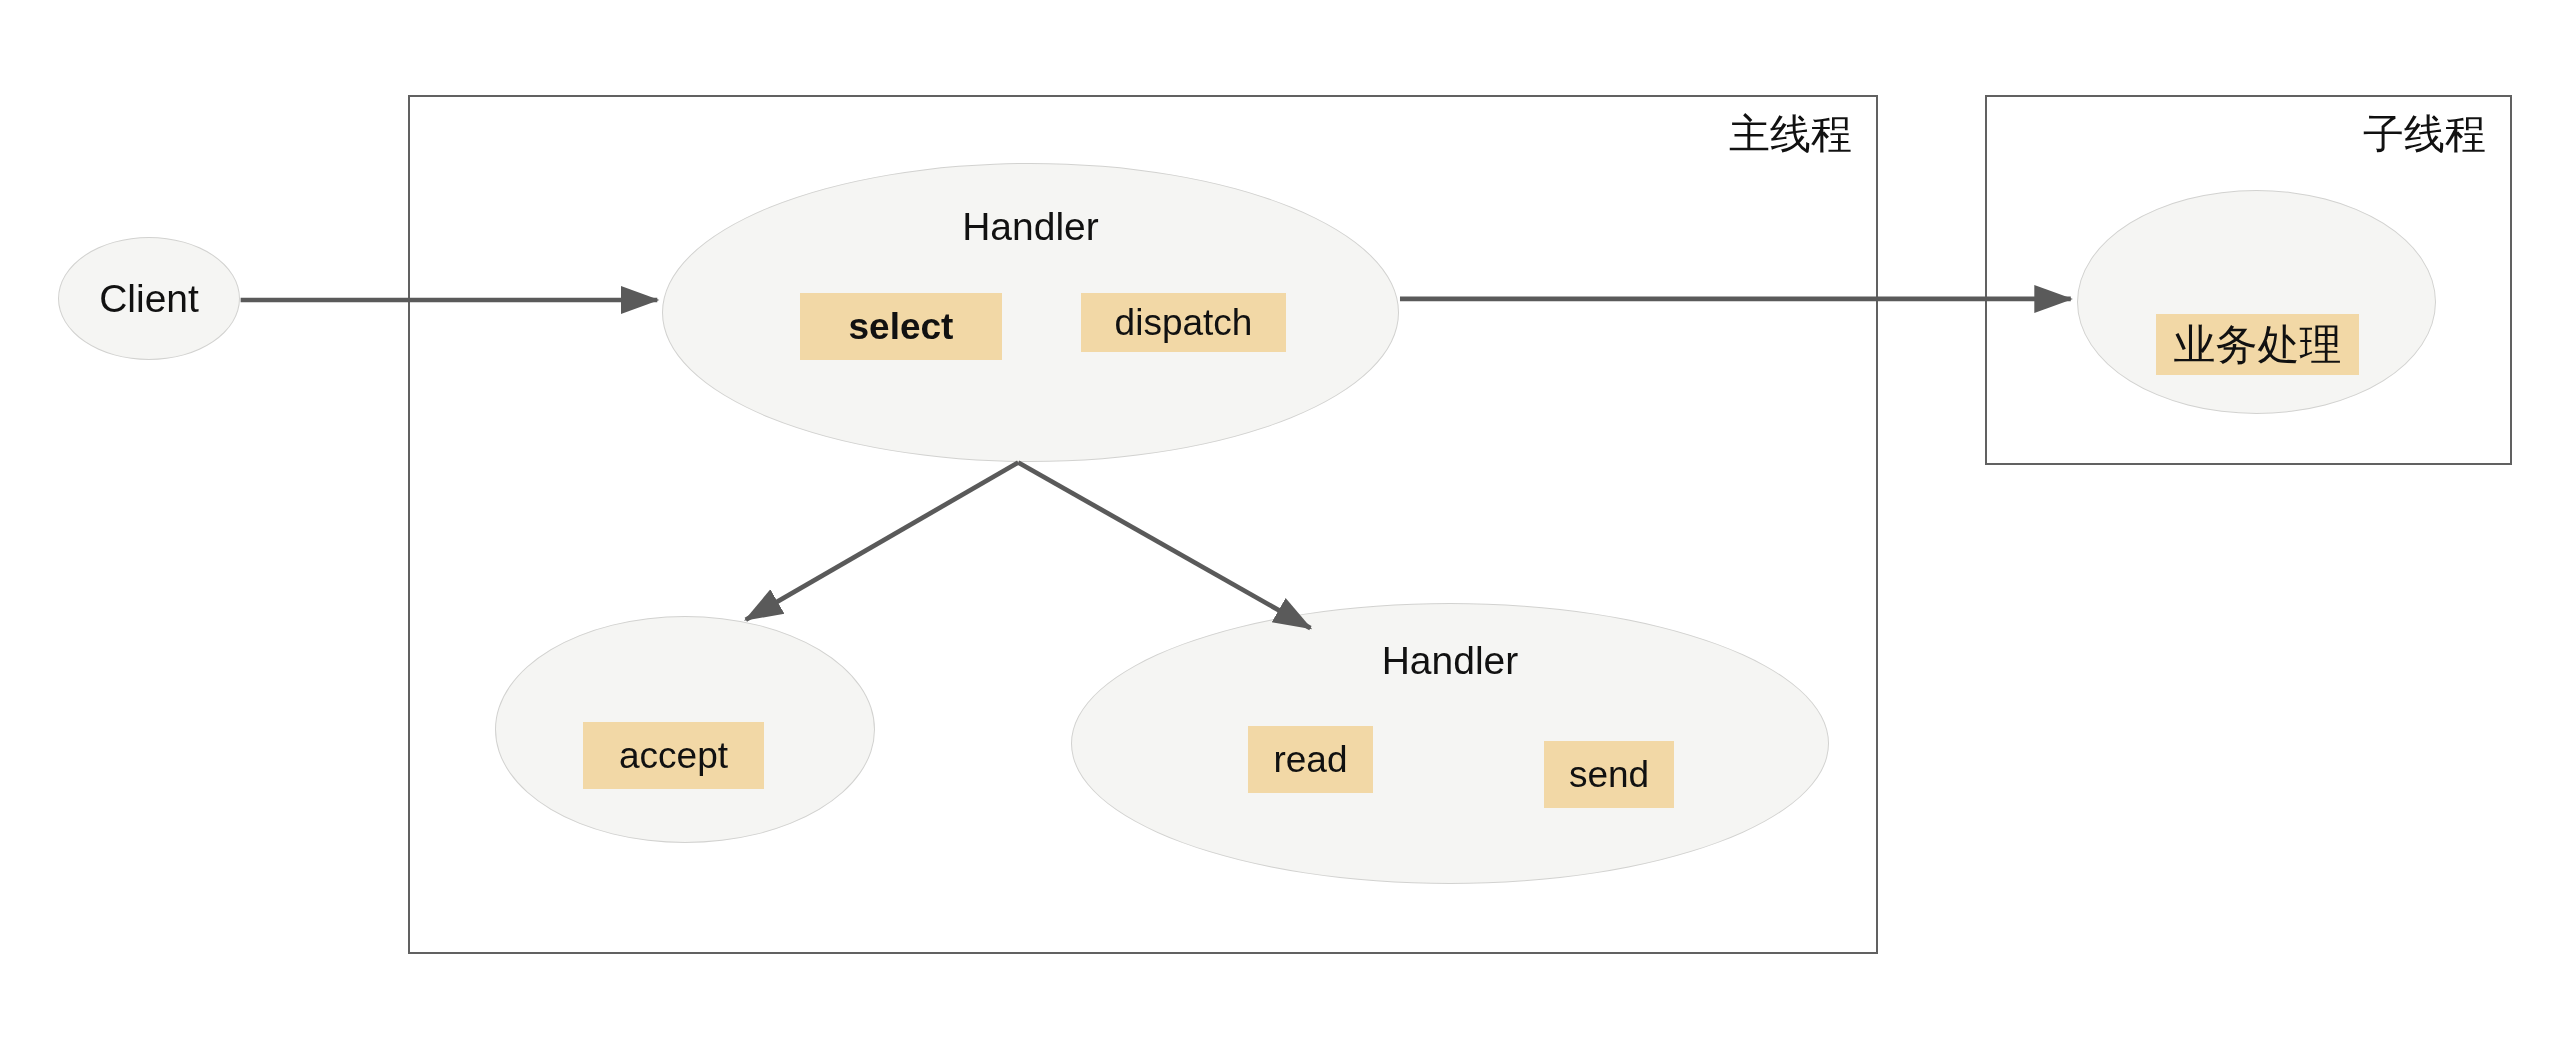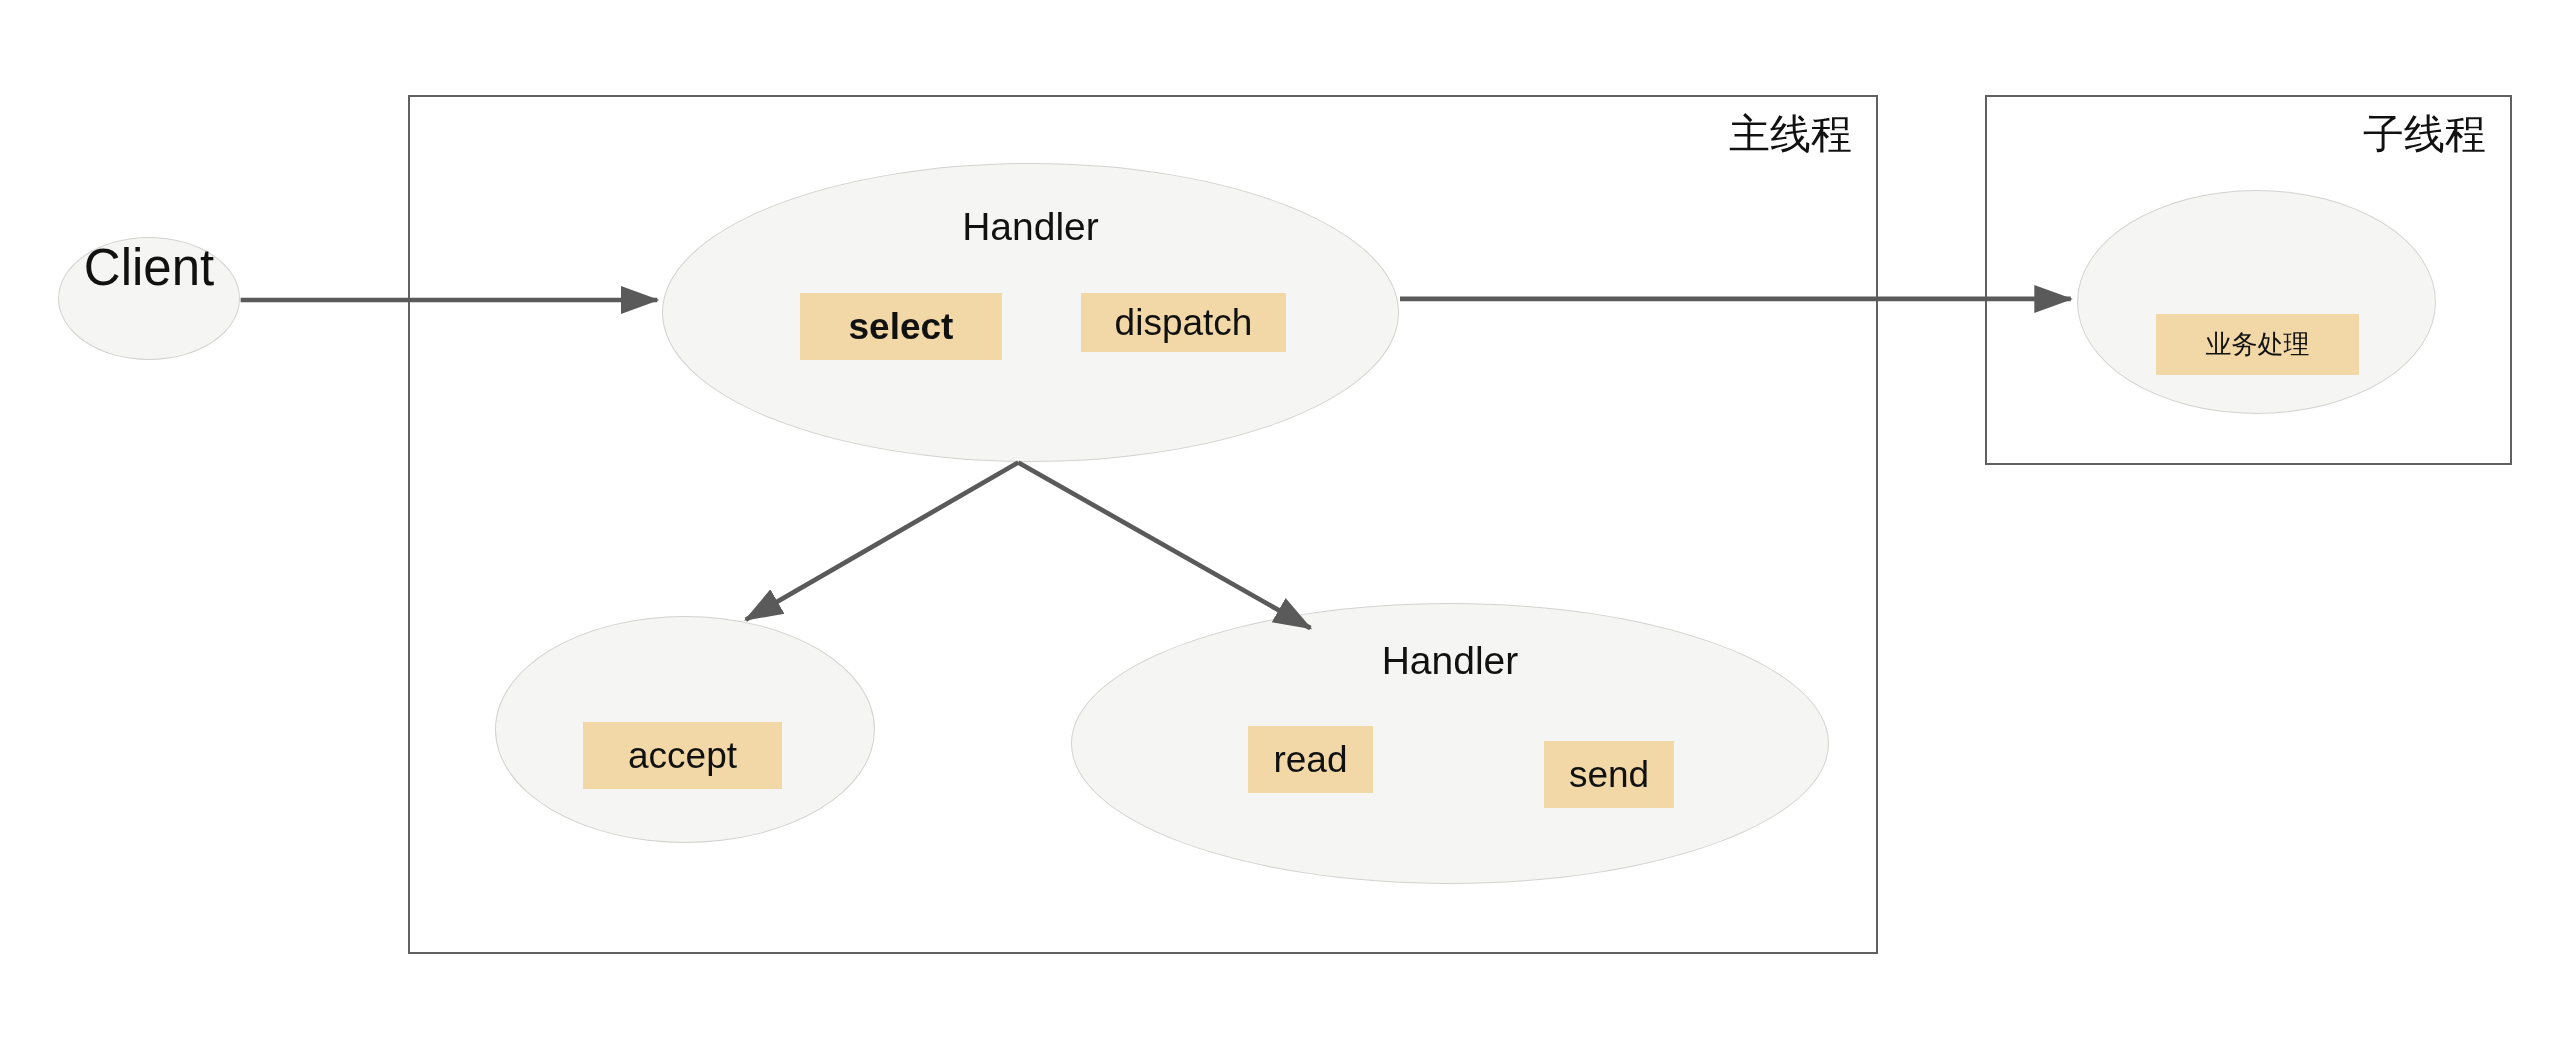--- a/index.html
+++ b/index.html
@@ -51,25 +51,26 @@
     background: #f2d8a6;
     display: flex;
     align-items: center;
     justify-content: center;
     font-size: 37px;
     color: #111111;
     box-sizing: border-box;
     white-space: nowrap;
     z-index: 3;
   }
-  .op-box.cjk { font-size: 26px; }
+  .op-box.cjk { font-size: 42px; }
   .client-ellipse {
     display: flex;
+    align-items: center;
     justify-content: center;
-    font-size: 51px;
+    font-size: 39px;
   }
   svg.arrows {
     position: absolute;
     left: 0;
     top: 0;
     z-index: 5;
     pointer-events: none;
   }
 </style>
 </head>
@@ -89,21 +90,21 @@
     <span>Client</span>
   </div>
 
   <div class="ellipse" style="left:662px; top:163px; width:737px; height:299px;">
     <div class="node-title" style="top:42px;">Handler</div>
     <div class="op-box" style="left:137px; top:129px; width:202px; height:67px;font-weight:bold;">select</div>
     <div class="op-box" style="left:418px; top:129px; width:205px; height:59px;">dispatch</div>
   </div>
 
   <div class="ellipse" style="left:495px; top:616px; width:380px; height:227px;">
-    <div class="op-box" style="left:87px; top:105px; width:199px; height:67px;">accept</div>
+    <div class="op-box" style="left:87px; top:105px; width:181px; height:67px;">accept</div>
   </div>
 
   <div class="ellipse" style="left:1071px; top:603px; width:758px; height:281px;">
     <div class="node-title" style="top:36px;">Handler</div>
     <div class="op-box" style="left:176px; top:122px; width:125px; height:67px;">read</div>
     <div class="op-box" style="left:472px; top:137px; width:130px; height:67px;">send</div>
   </div>
 
   <div class="ellipse" style="left:2077px; top:190px; width:359px; height:224px;">
     <div class="op-box cjk" style="left:78px; top:123px; width:203px; height:61px;">业务处理</div>

